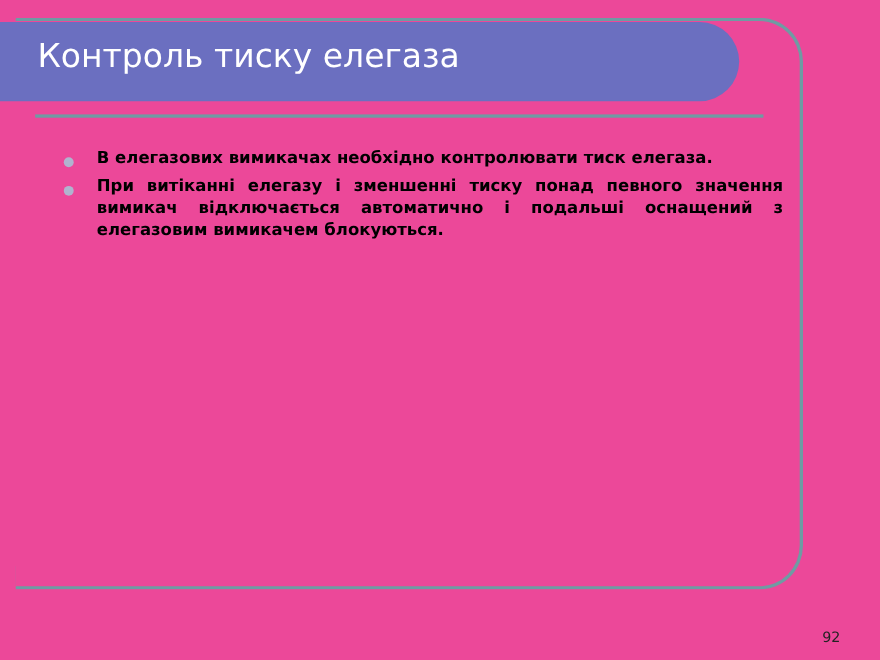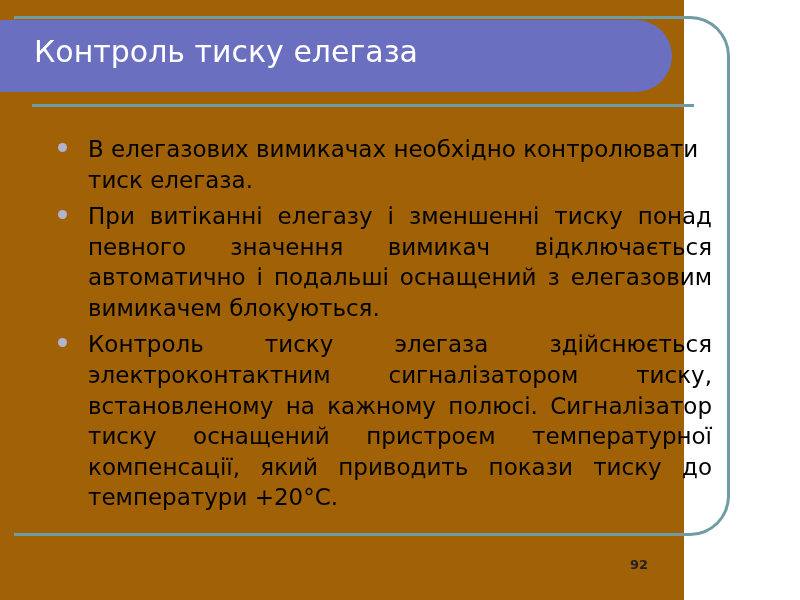--- a/index.html
+++ b/index.html
@@ -8,23 +8,23 @@
   }
   body {
     width: 800px;
     height: 600px;
     background: #ffffff;
     font-family: "DejaVu Sans", sans-serif;
     overflow: hidden;
   }
   .slide {
     position: relative;
-    width: 684px;
+    width: 800px;
     height: 600px;
-    background: #a16207;
+    background: #ec4899;
   }
 
   
   .frame-outline {
     position: absolute;
     left: 14px;
     top: 16px;
     width: 716px;
     height: 520px;
     border: 3px solid #6f9ba3;
@@ -73,63 +73,63 @@
   }
   ul.bullets {
     list-style: none;
     margin: 0;
     padding: 0;
   }
   ul.bullets > li {
     position: relative;
     padding-left: 36px;
     margin-bottom: 6px;
-    font-size: 23px;
+    font-size: 15px;
     line-height: 1.33;
     color: #000000;
     text-align: justify;
+    font-weight: bold;
   }
   ul.bullets > li.nojustify {
     text-align: left;
   }
   ul.bullets > li::before {
     content: "";
     position: absolute;
     left: 6px;
     top: 9px;
     width: 9px;
     height: 9px;
     border-radius: 50%;
     background: #b0b4cf;
   }
 
   
   .slide-number {
     position: absolute;
     right: 36px;
-    bottom: 28px;
+    bottom: 12px;
     font-size: 13px;
-    font-weight: bold;
+    font-weight: normal;
     color: #222222;
   }
 </style>
 </head>
 <body>
 
 <div class="slide">
 
   <div class="frame-outline"></div>
 
   <div class="title-banner"></div>
   <div class="title-text">Контроль тиску елегаза</div>
   <div class="title-rule"></div>
 
   <div class="body">
     <ul class="bullets">
       <li class="nojustify">В елегазових вимикачах необхідно контролювати тиск елегаза.</li>
       <li>При витіканні елегазу і зменшенні тиску понад певного значення вимикач відключається автоматично і подальші оснащений з елегазовим вимикачем блокуються.</li>
-      <li>Контроль тиску элегаза здійснюється электроконтактним сигналізатором тиску, встановленому на кажному полюсі. Сигналізатор тиску оснащений пристроєм температурної компенсації, який приводить покази тиску до температури +20°С.</li>
     </ul>
   </div>
 
   <div class="slide-number">92</div>
 
 </div>
 
 </body></html>

